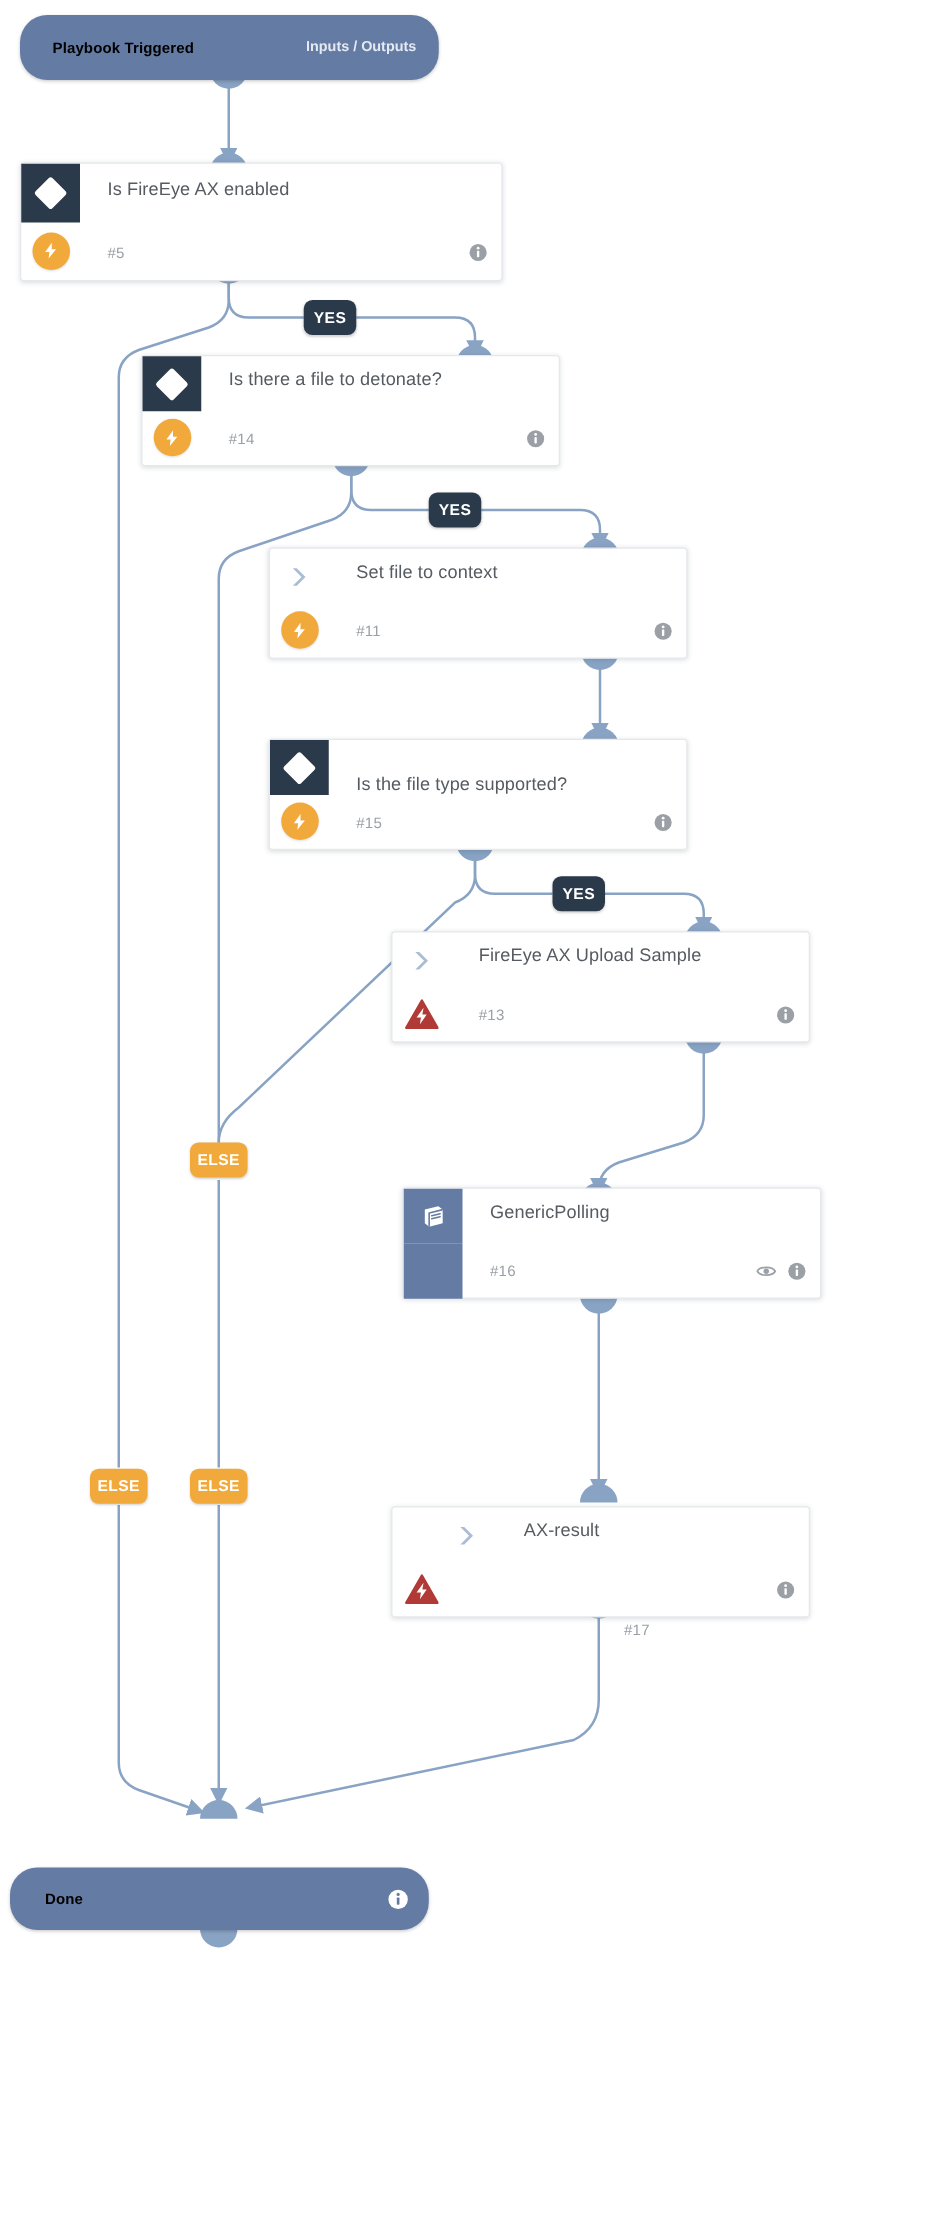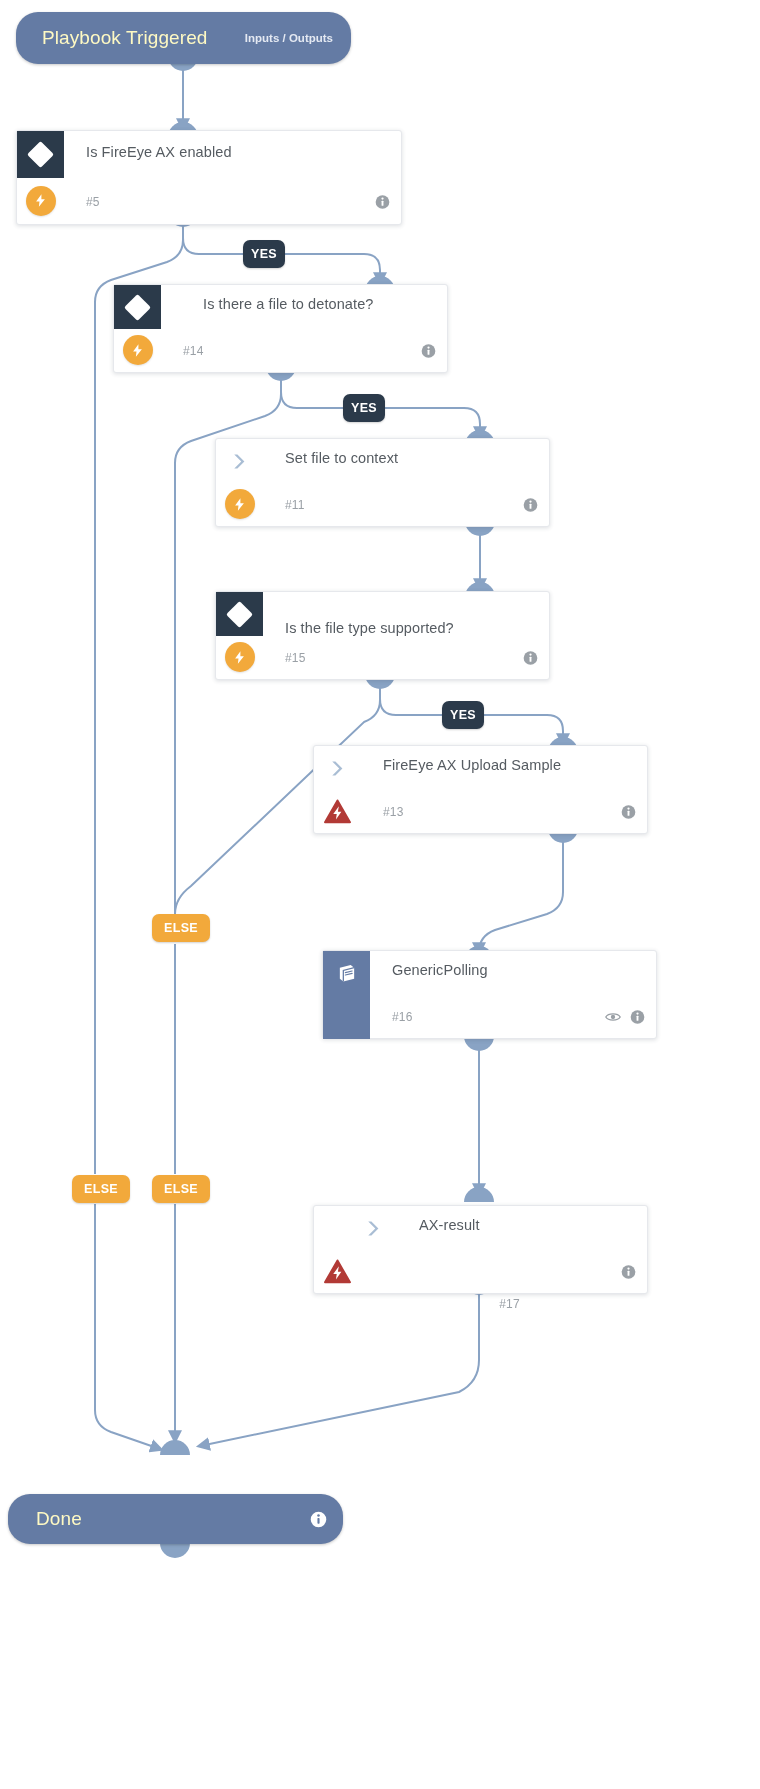--- a/index.html
+++ b/index.html
@@ -19,23 +19,23 @@
   .capsule{
     position:absolute;
     background:#647ba4;
     border-radius:22px;
     box-shadow:0 1px 3px rgba(0,0,0,.22);
     display:flex;align-items:center;
     box-sizing:border-box;
     z-index:5;
   }
   .capsule .cap-title{
-    color:#fef9c3;
-    font-size:19px;
-    font-weight:400;
+    color:#000000;
+    font-size:12px;
+    font-weight:700;
     letter-spacing:.1px;
     white-space:nowrap;
   }
   .capsule .cap-sub{
     margin-left:auto;
     color:#e4e9f2;
     font-size:11.5px;
     font-weight:700;
     white-space:nowrap;
   }
@@ -120,21 +120,21 @@
     border-radius:7px;
     display:flex;align-items:center;justify-content:center;
     font-size:12.5px;
     font-weight:700;
     color:#ffffff;
     letter-spacing:.3px;
     z-index:6;
     box-shadow:0 1px 2px rgba(0,0,0,.18);
   }
   .pill.yes{background:#2b3a4a;width:42px;}
-  .pill.els{background:#f2a93b;width:58px;}
+  .pill.els{background:#f2a93b;width:46px;}
 
   
   .port{
     position:absolute;
     width:30px;height:15px;
     background:#89a3c4;
     z-index:4;
   }
   .port.bottom{border-radius:0 0 15px 15px;}
   .port.top{border-radius:15px 15px 0 0;}
@@ -230,21 +230,21 @@
         <svg width="15" height="15" viewBox="0 0 24 24">
           <path d="M13.5 2 L5 13.6 h5.4 L9.4 22 L19 10.1 h-5.6 z" fill="#ffffff"></path>
         </svg>
       </span>
     </div>
   </div>
 
   <div class="pill yes" style="left:243px;top:240px;">YES</div>
 
   <div class="card" style="left:113px;top:284px;width:335px;height:89px;">
-    <div class="row-top" style="height:44px;gap:20px;">
+    <div class="row-top" style="height:44px;">
       <div class="tile dark" style="height:44px;">
         <span class="diamond"></span>
       </div>
       <span class="title" style="padding-top:11px;">Is there a file to detonate?</span>
     </div>
     <div class="row-bot" style="height:44px;">
       <div class="tile-spacer" style="height:44px;"></div>
       <span class="tnum">#14</span>
       <span class="right-icons">
         <svg width="15" height="15" viewBox="0 0 16 16">

